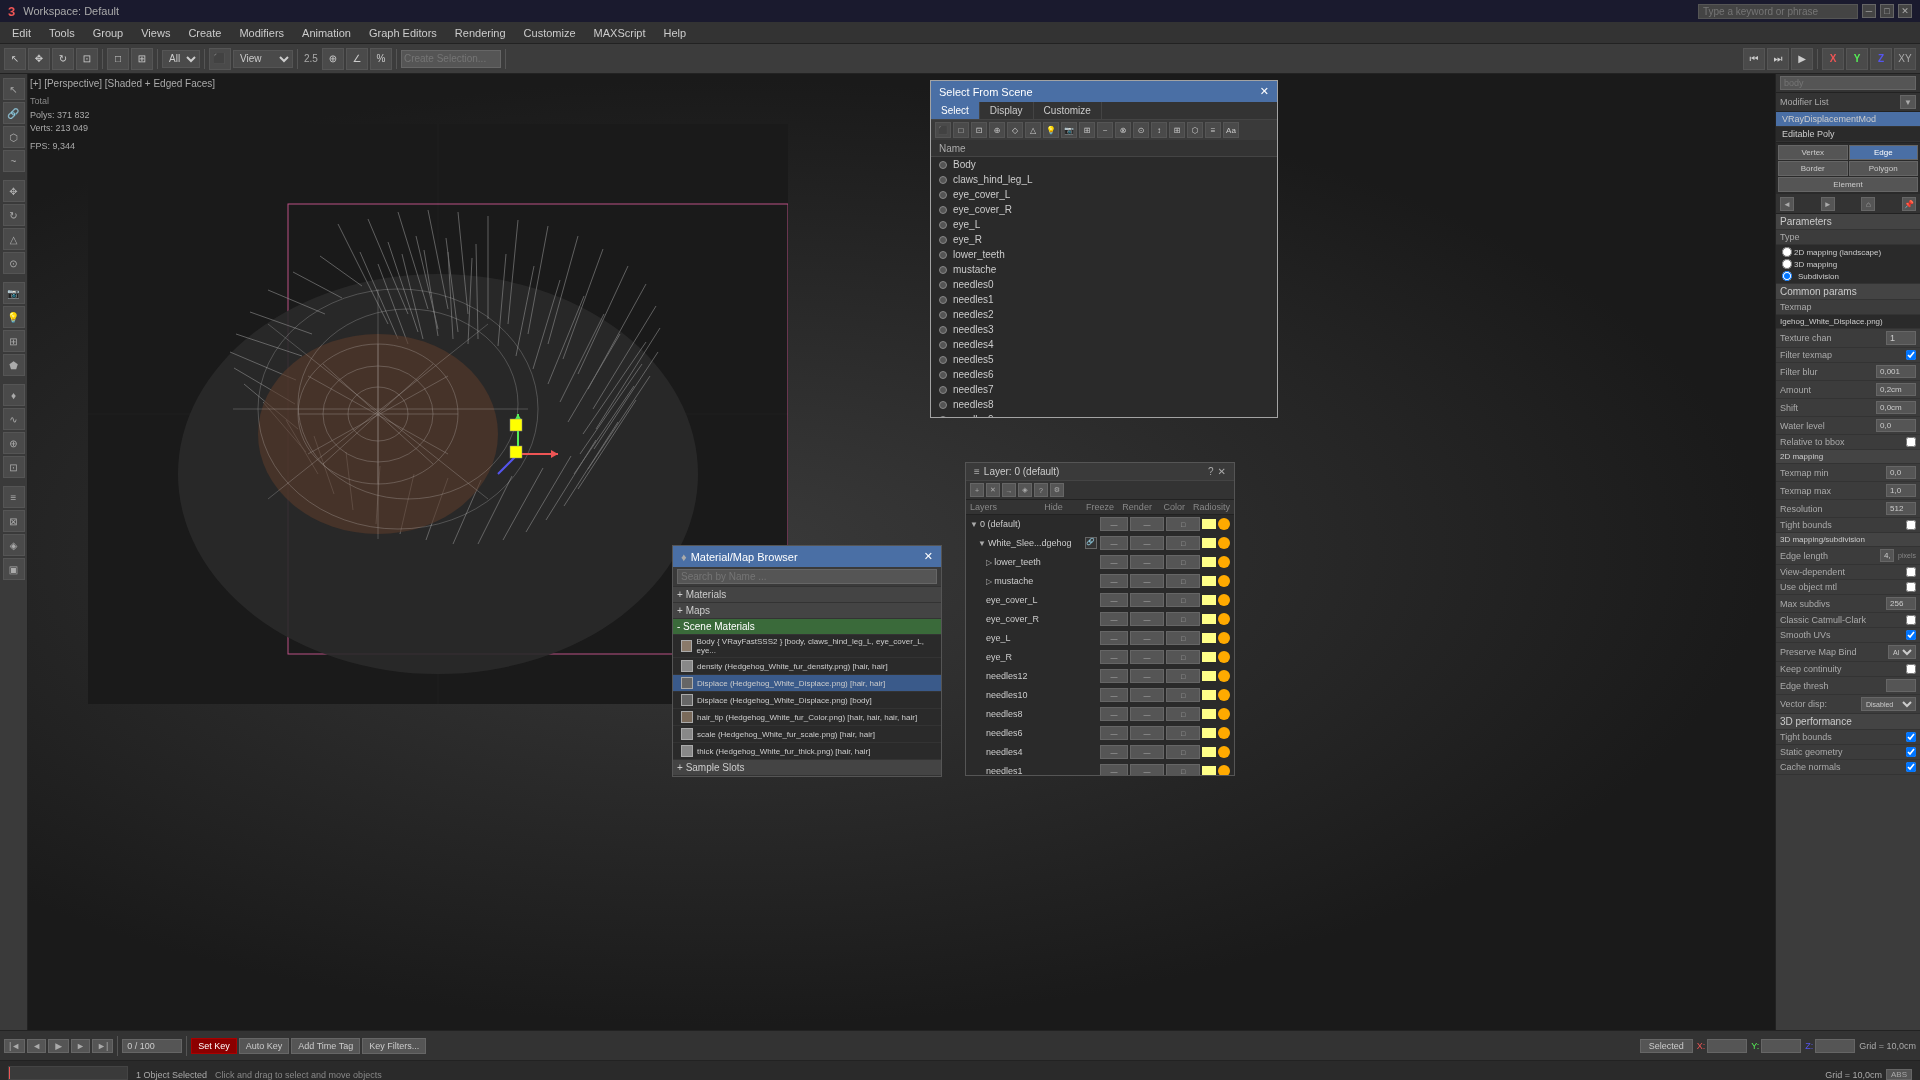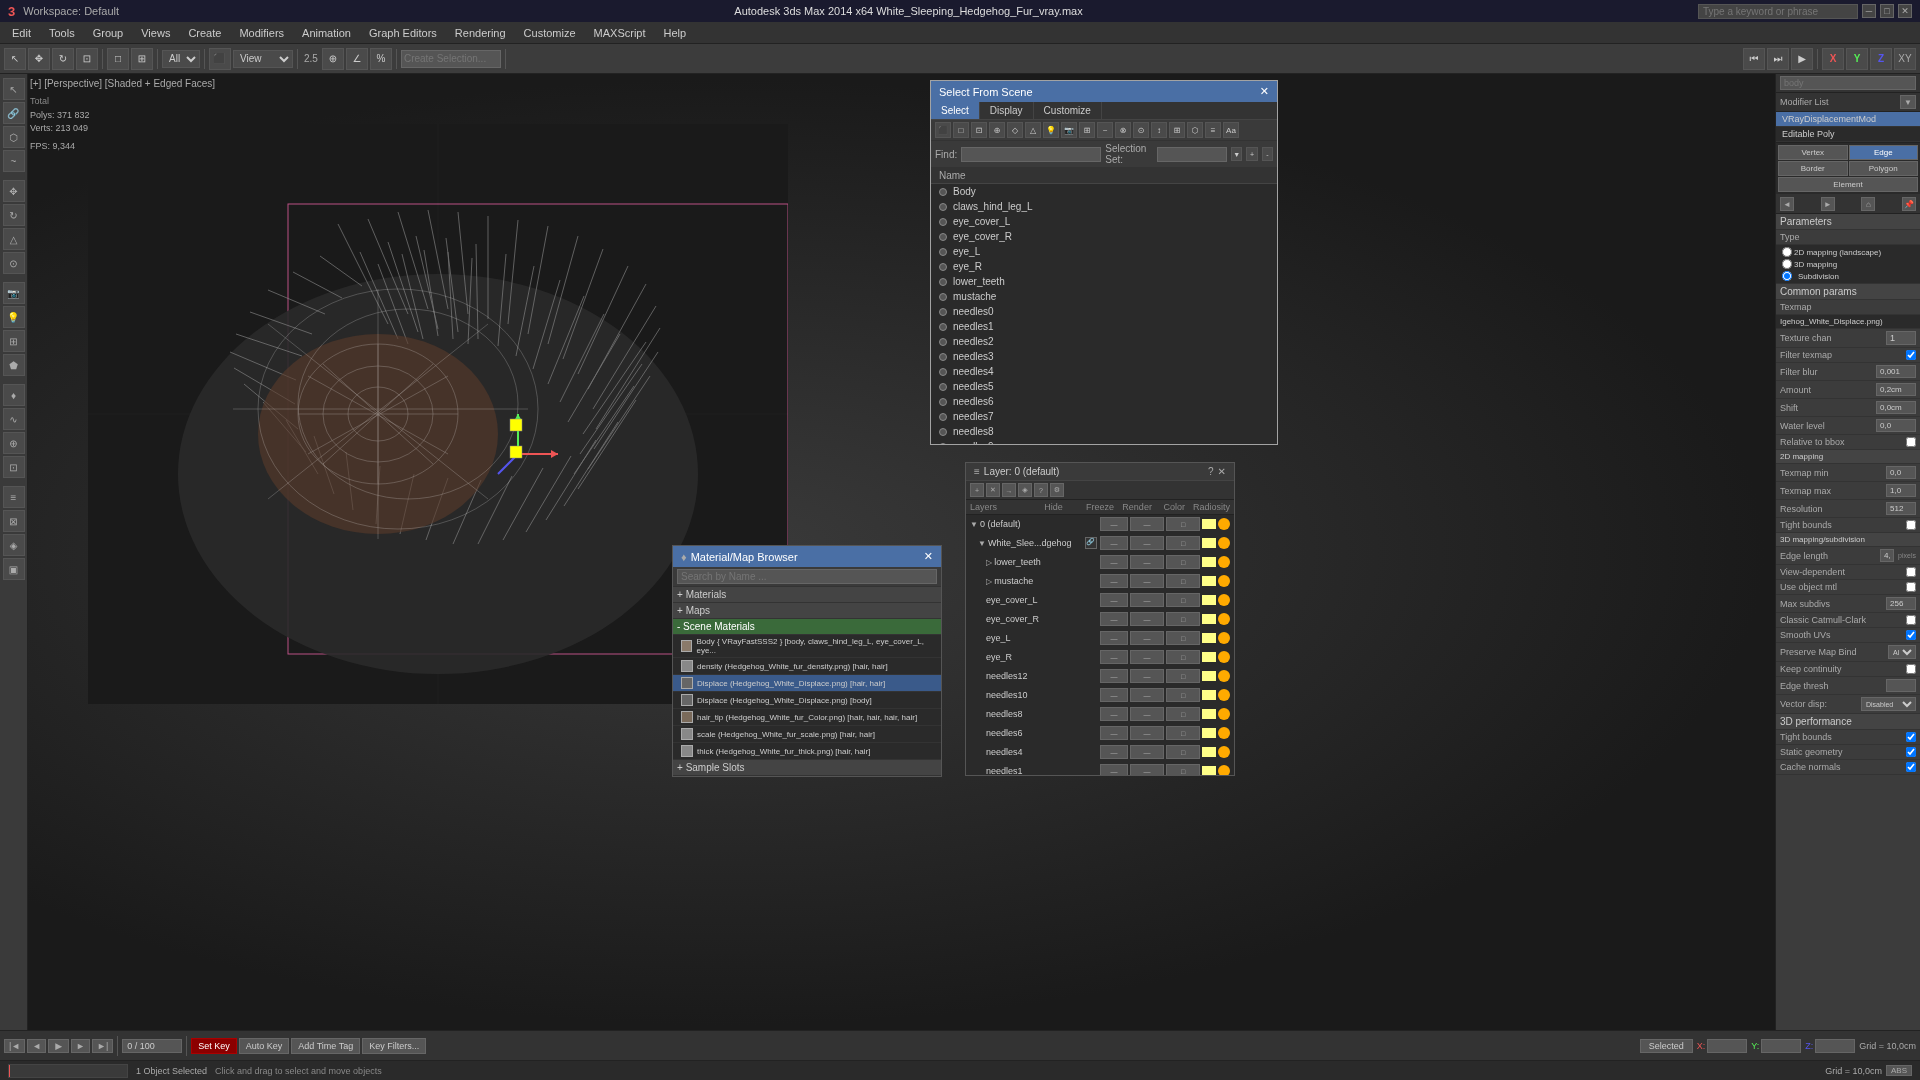--- a/index.html
+++ b/index.html
@@ -411,23 +411,20 @@
       line-height: 1.5;
     }
   </style>
 </head>
 <body>
 
 <div id="titlebar">
   <div class="title-left">
     <span style="color:#e55;font-weight:bold;font-size:13px;">3</span>
     <span>Workspace: Default</span>
-  </div>
-  <div class="title-center">
-    <span>Autodesk 3ds Max 2014 x64   White_Sleeping_Hedgehog_Fur_vray.max</span>
   </div>
   <div class="title-right">
     <input class="search" style="background: rgb(68, 68, 68); border: 1px solid rgb(85, 85, 85); color: rgb(170, 170, 170); padding: 1px 4px; width: 160px; font-size: 10px;" placeholder="Type a keyword or phrase">
     <div class="win-btn">─</div>
     <div class="win-btn">□</div>
     <div class="win-btn">✕</div>
   </div>
 </div>
 
 <div id="menubar">
@@ -884,29 +881,20 @@
     <div class="tb-btn" style="width:16px;height:16px;font-size:8px;">~</div>
     <div class="tb-btn" style="width:16px;height:16px;font-size:8px;">⊗</div>
     <div class="tb-btn" style="width:16px;height:16px;font-size:8px;">⊙</div>
     <div class="tb-btn" style="width:16px;height:16px;font-size:8px;">↕</div>
     <div class="tb-btn" style="width:16px;height:16px;font-size:8px;">⊞</div>
     <div class="tb-btn" style="width:16px;height:16px;font-size:8px;">⬡</div>
     <div class="tb-btn" style="width:16px;height:16px;font-size:8px;">≡</div>
     <div class="tb-btn" style="width:16px;height:16px;font-size:8px;">Aa</div>
   </div>
 
-  <div class="find-row">
-    <span style="color:#aaa;font-size:10px;">Find:</span>
-    <input style="flex: 1 1 0%; background: rgb(85, 85, 85); border: 1px solid rgb(102, 102, 102); color: rgb(204, 204, 204); padding: 1px 3px; font-size: 10px;">
-    <span style="color:#aaa;font-size:10px;">Selection Set:</span>
-    <input style="width: 70px; background: rgb(85, 85, 85); border: 1px solid rgb(102, 102, 102); color: rgb(204, 204, 204); padding: 1px 3px; font-size: 10px;">
-    <div class="tb-btn" style="width:14px;height:14px;font-size:7px;">▼</div>
-    <div class="tb-btn" style="width:14px;height:14px;font-size:7px;">+</div>
-    <div class="tb-btn" style="width:14px;height:14px;font-size:7px;">-</div>
-  </div>
 
   <div class="name-header">
     <span>Name</span>
   </div>
 
   <div class="object-list">
     <div class="object-item">
         <span class="dot"></span>
         <span>Body</span>
       </div>
@@ -1213,21 +1201,21 @@
       <input style="width: 40px; background: rgb(85, 85, 85); border: 1px solid rgb(102, 102, 102); color: rgb(204, 204, 204); padding: 1px; font-size: 9px;">
     </div>
     <div style="display:flex;align-items:center;gap:2px;">
       <span style="color:#55e;font-size:9px;">Z:</span>
       <input style="width: 40px; background: rgb(85, 85, 85); border: 1px solid rgb(102, 102, 102); color: rgb(204, 204, 204); padding: 1px; font-size: 9px;">
     </div>
     <div style="color:#aaa;font-size:9px;">Grid = 10,0cm</div>
   </div>
 </div>
 
-<div id="statusbar" style="position:fixed;bottom:0;left:0;right:0;height:20px;background:#2a2a2a;display:flex;align-items:center;padding:0 8px;gap:8px;font-size:9px;color:#aaa;border-top:1px solid #222;">
+<div id="statusbar" style="position:fixed;bottom:0;left:0;right:0;height:20px;background:#2a2a2a;display:flex;align-items:flex-end;padding:0 8px;gap:8px;font-size:9px;color:#aaa;border-top:1px solid #222;">
   <div style="width:120px;height:14px;background:#3a3a3a;border:1px solid #444;position:relative;cursor:pointer;">
     <div style="width:1px;height:100%;background:#e55;position:absolute;left:0;"></div>
   </div>
   <span>1 Object Selected</span>
   <span style="color:#888;">Click and drag to select and move objects</span>
   <div style="display:flex;align-items:center;gap:4px;margin-left:auto;">
     <span>Grid = 10,0cm</span>
     <div style="background:#555;border:1px solid #666;padding:0 4px;font-size:8px;cursor:pointer;">ABS</div>
   </div>
 </div>

